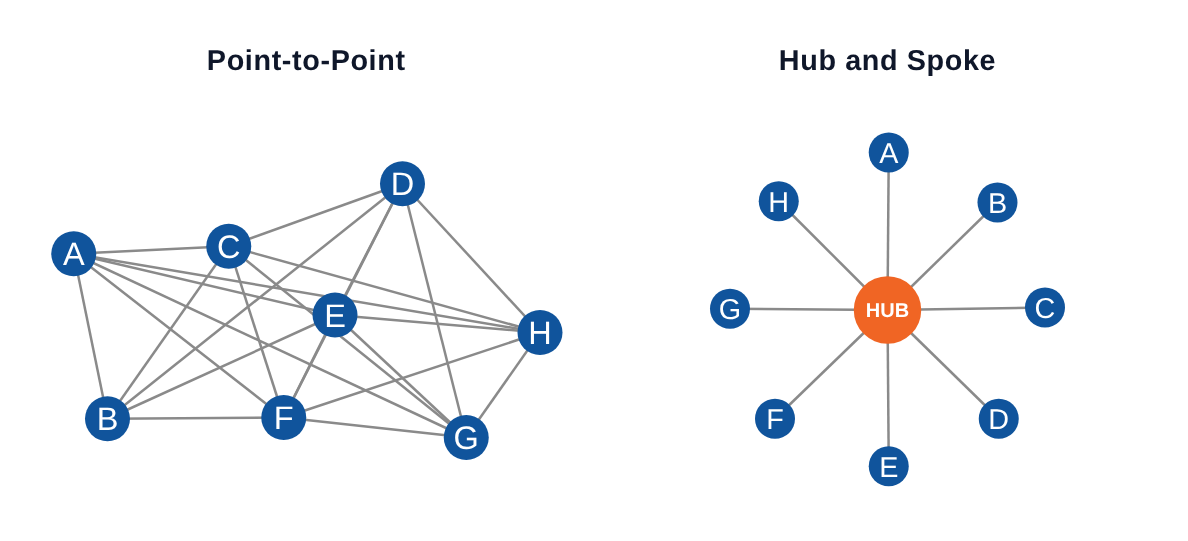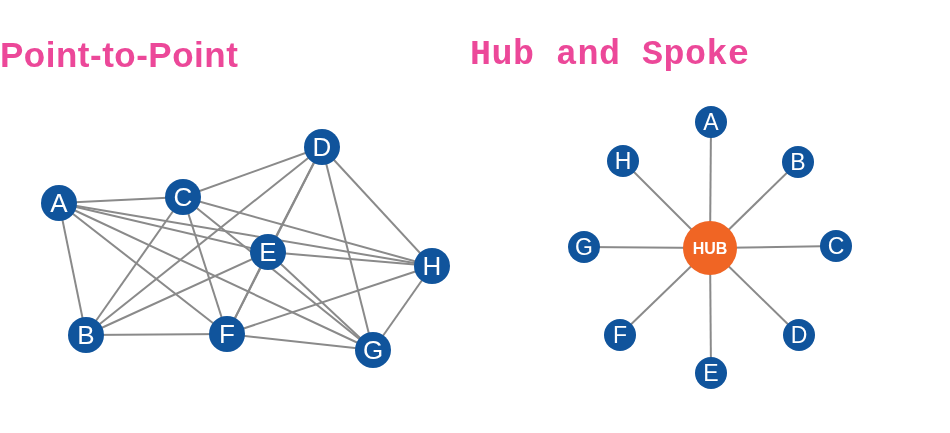--- a/index.html
+++ b/index.html
@@ -15,29 +15,30 @@
     font-family: "Liberation Sans", sans-serif;
   }
   .stage {
     position: absolute;
     top: 0; left: 0;
     width: 950px; height: 433px;
   }
   .diagram-title {
     position: absolute;
     top: 36px;
-    font-size: 35px;
+    font-size: 23px;
     font-weight: 700;
-    color: #ec4899;
+    color: #0f172a;
+    text-align: center;
     letter-spacing: 0.5px;
     line-height: 1.1;
     user-select: none;
   }
   #title-left  { left: 0;   width: 490px; }
-  #title-right { left: 470px; width: 480px; font-family: Liberation Mono, monospace; }
+  #title-right { left: 470px; width: 480px; }
   svg.graph-canvas {
     position: absolute;
     top: 0; left: 0;
     width: 950px; height: 433px;
     display: block;
   }
   svg text {
     font-family: "Liberation Sans", sans-serif;
     user-select: none;
   }

